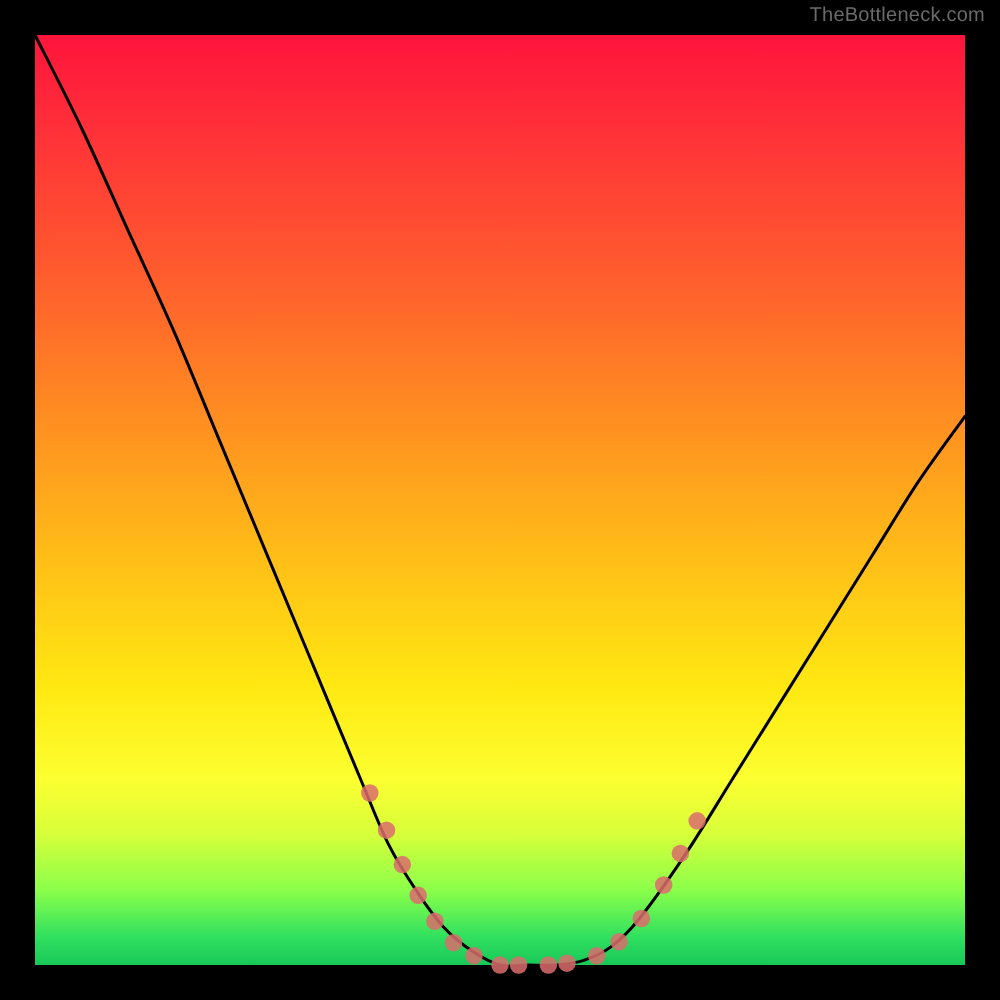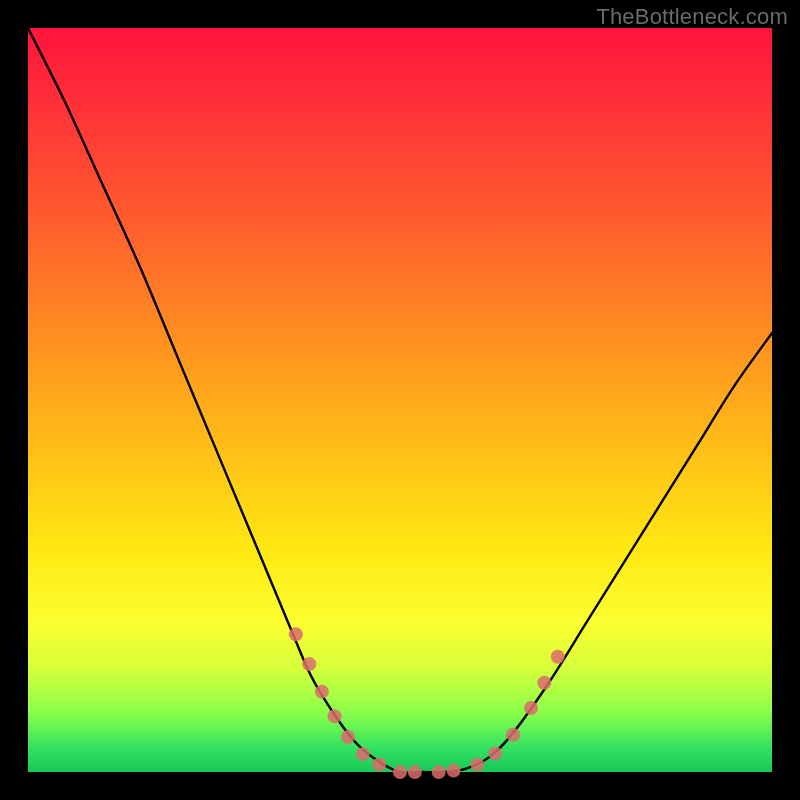--- a/index.html
+++ b/index.html
@@ -39,21 +39,21 @@
       #8aff4a 92%,
       #30e060 97%,
       #18c858 100%
     );
   }
   .watermark {
     position: absolute;
     top: 4px;
     right: 12px;
     color: #6a6a6a;
-    font-size: 22px;
+    font-size: 16px;
     font-weight: 500;
     letter-spacing: 0.2px;
     user-select: none;
   }
   svg.curve {
     position: absolute;
     left: 0;
     top: 0;
     width: 744px;
     height: 744px;

